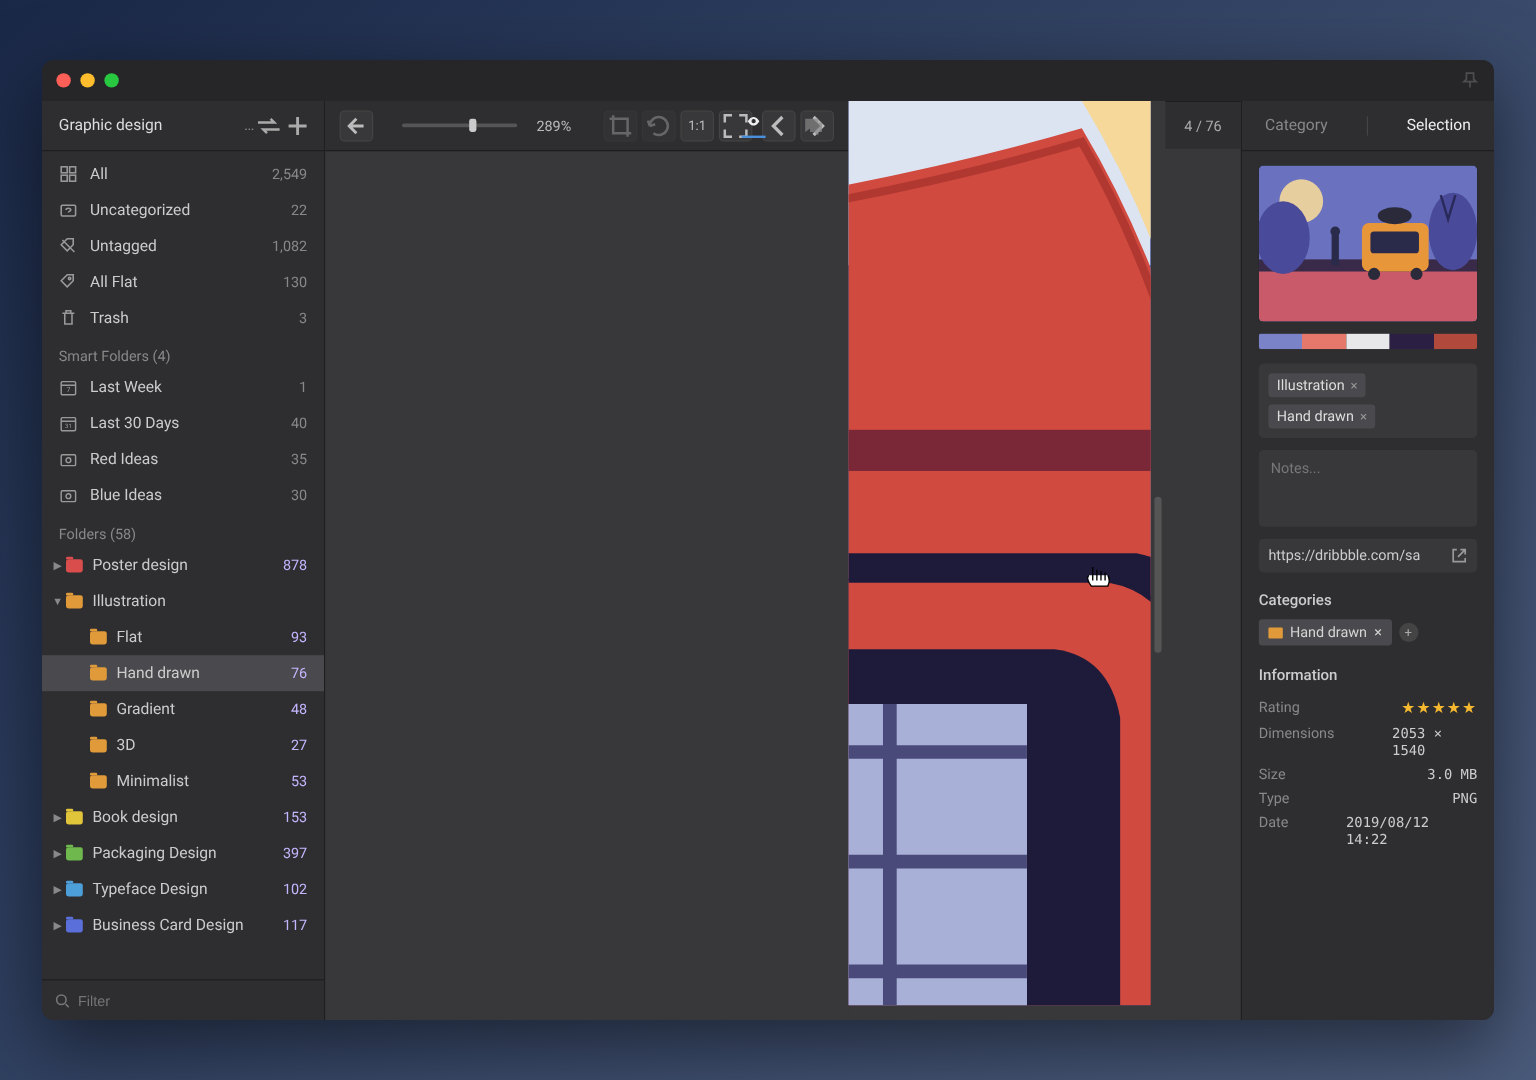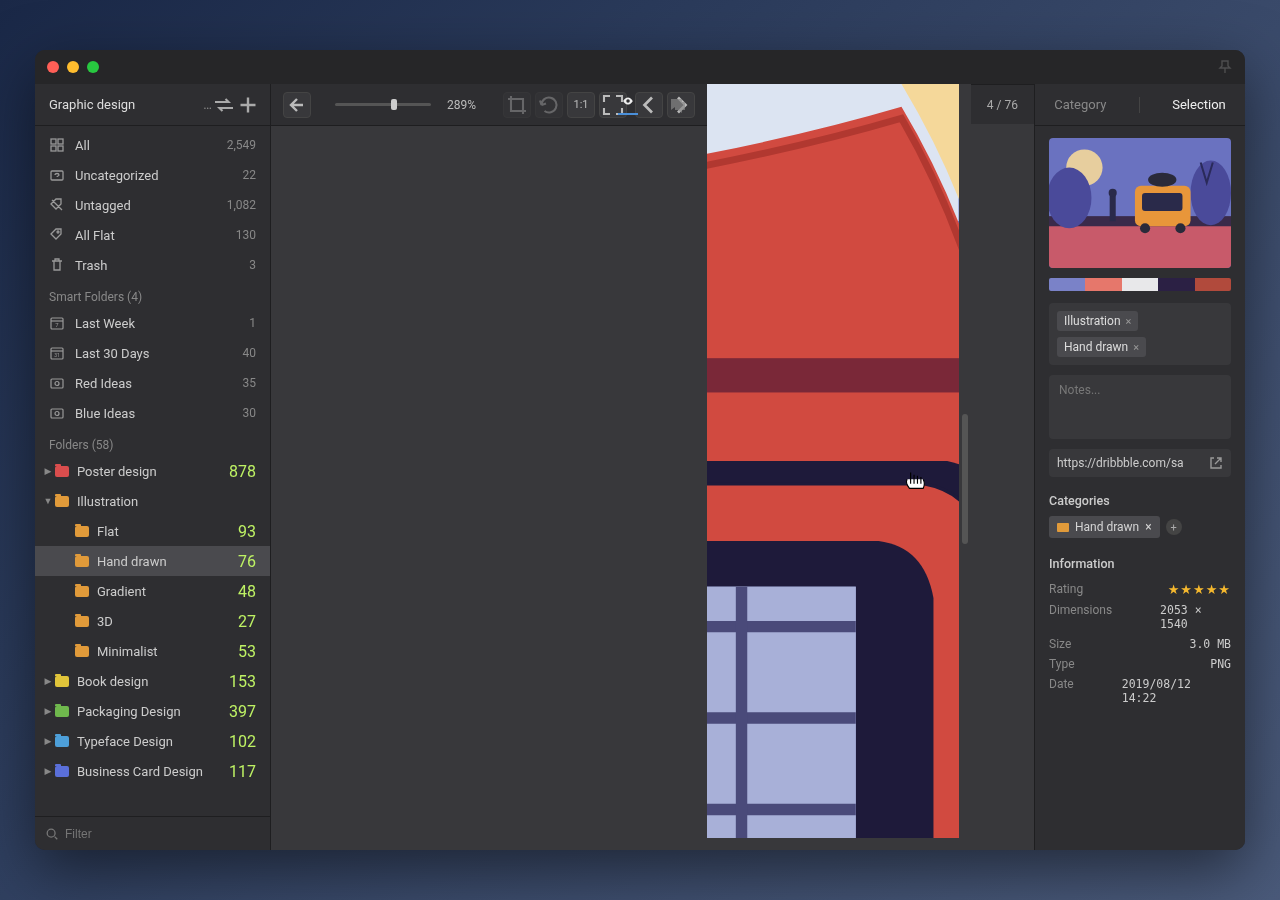--- a/index.html
+++ b/index.html
@@ -52,21 +52,21 @@
   .side-item .icon { width: 16px; height: 16px; margin-right: 10px; flex-shrink: 0; display: flex; align-items: center; justify-content: center; color: #999; }
   .side-item .label { flex: 1; color: #ccc; }
   .side-item .count { color: #888; font-size: 12px; }
   .side-section { padding: 10px 14px 4px; color: #888; font-size: 12px; }
   .folder-row { height: 30px; display: flex; align-items: center; padding-right: 14px; cursor: pointer; }
   .folder-row.selected { background: #4a4a4e; }
   .folder-row .caret { width: 14px; display: flex; justify-content: center; color: #888; font-size: 9px; }
   .folder-row .foldericon { width: 14px; height: 11px; border-radius: 2px; margin-right: 8px; position: relative; flex-shrink: 0; }
   .folder-row .foldericon::before { content:''; position:absolute; top:-2px; left:0; width:6px; height:2px; border-radius:1px 1px 0 0; background:inherit; }
   .folder-row .label { flex: 1; color: #ccc; }
-  .folder-row .count { color: #bef264; font-size: 16px; }
+  .folder-row .count { color: #c4b5fd; font-size: 12px; }
   .sidebar-footer { height: 34px; border-top: 1px solid #1e1e20; display: flex; align-items: center; padding: 0 10px; }
   .sidebar-footer input { flex: 1; background: transparent; border: none; color: #ccc; outline: none; font-size: 12px; }
   .sidebar-footer .search-icon { width: 14px; height: 14px; margin-right: 6px; color: #777; }
 
   
   .main { flex: 1; display: flex; flex-direction: row; background: #38383b; border-right: 1px solid #1e1e20; }
   .main-toolbar { height: 42px; display: flex; align-items: center; padding: 0 12px; gap: 8px; border-bottom: 1px solid #1e1e20; background: #2e2e31; }
   .tool-btn { width: 28px; height: 26px; border: 1px solid #444; background: #38383b; border-radius: 4px; display: flex; align-items: center; justify-content: center; cursor: pointer; color: #bbb; font-size: 11px; }
   .tool-btn.disabled { opacity: 0.4; cursor: default; }
   .tool-group { display: flex; gap: 4px; }

